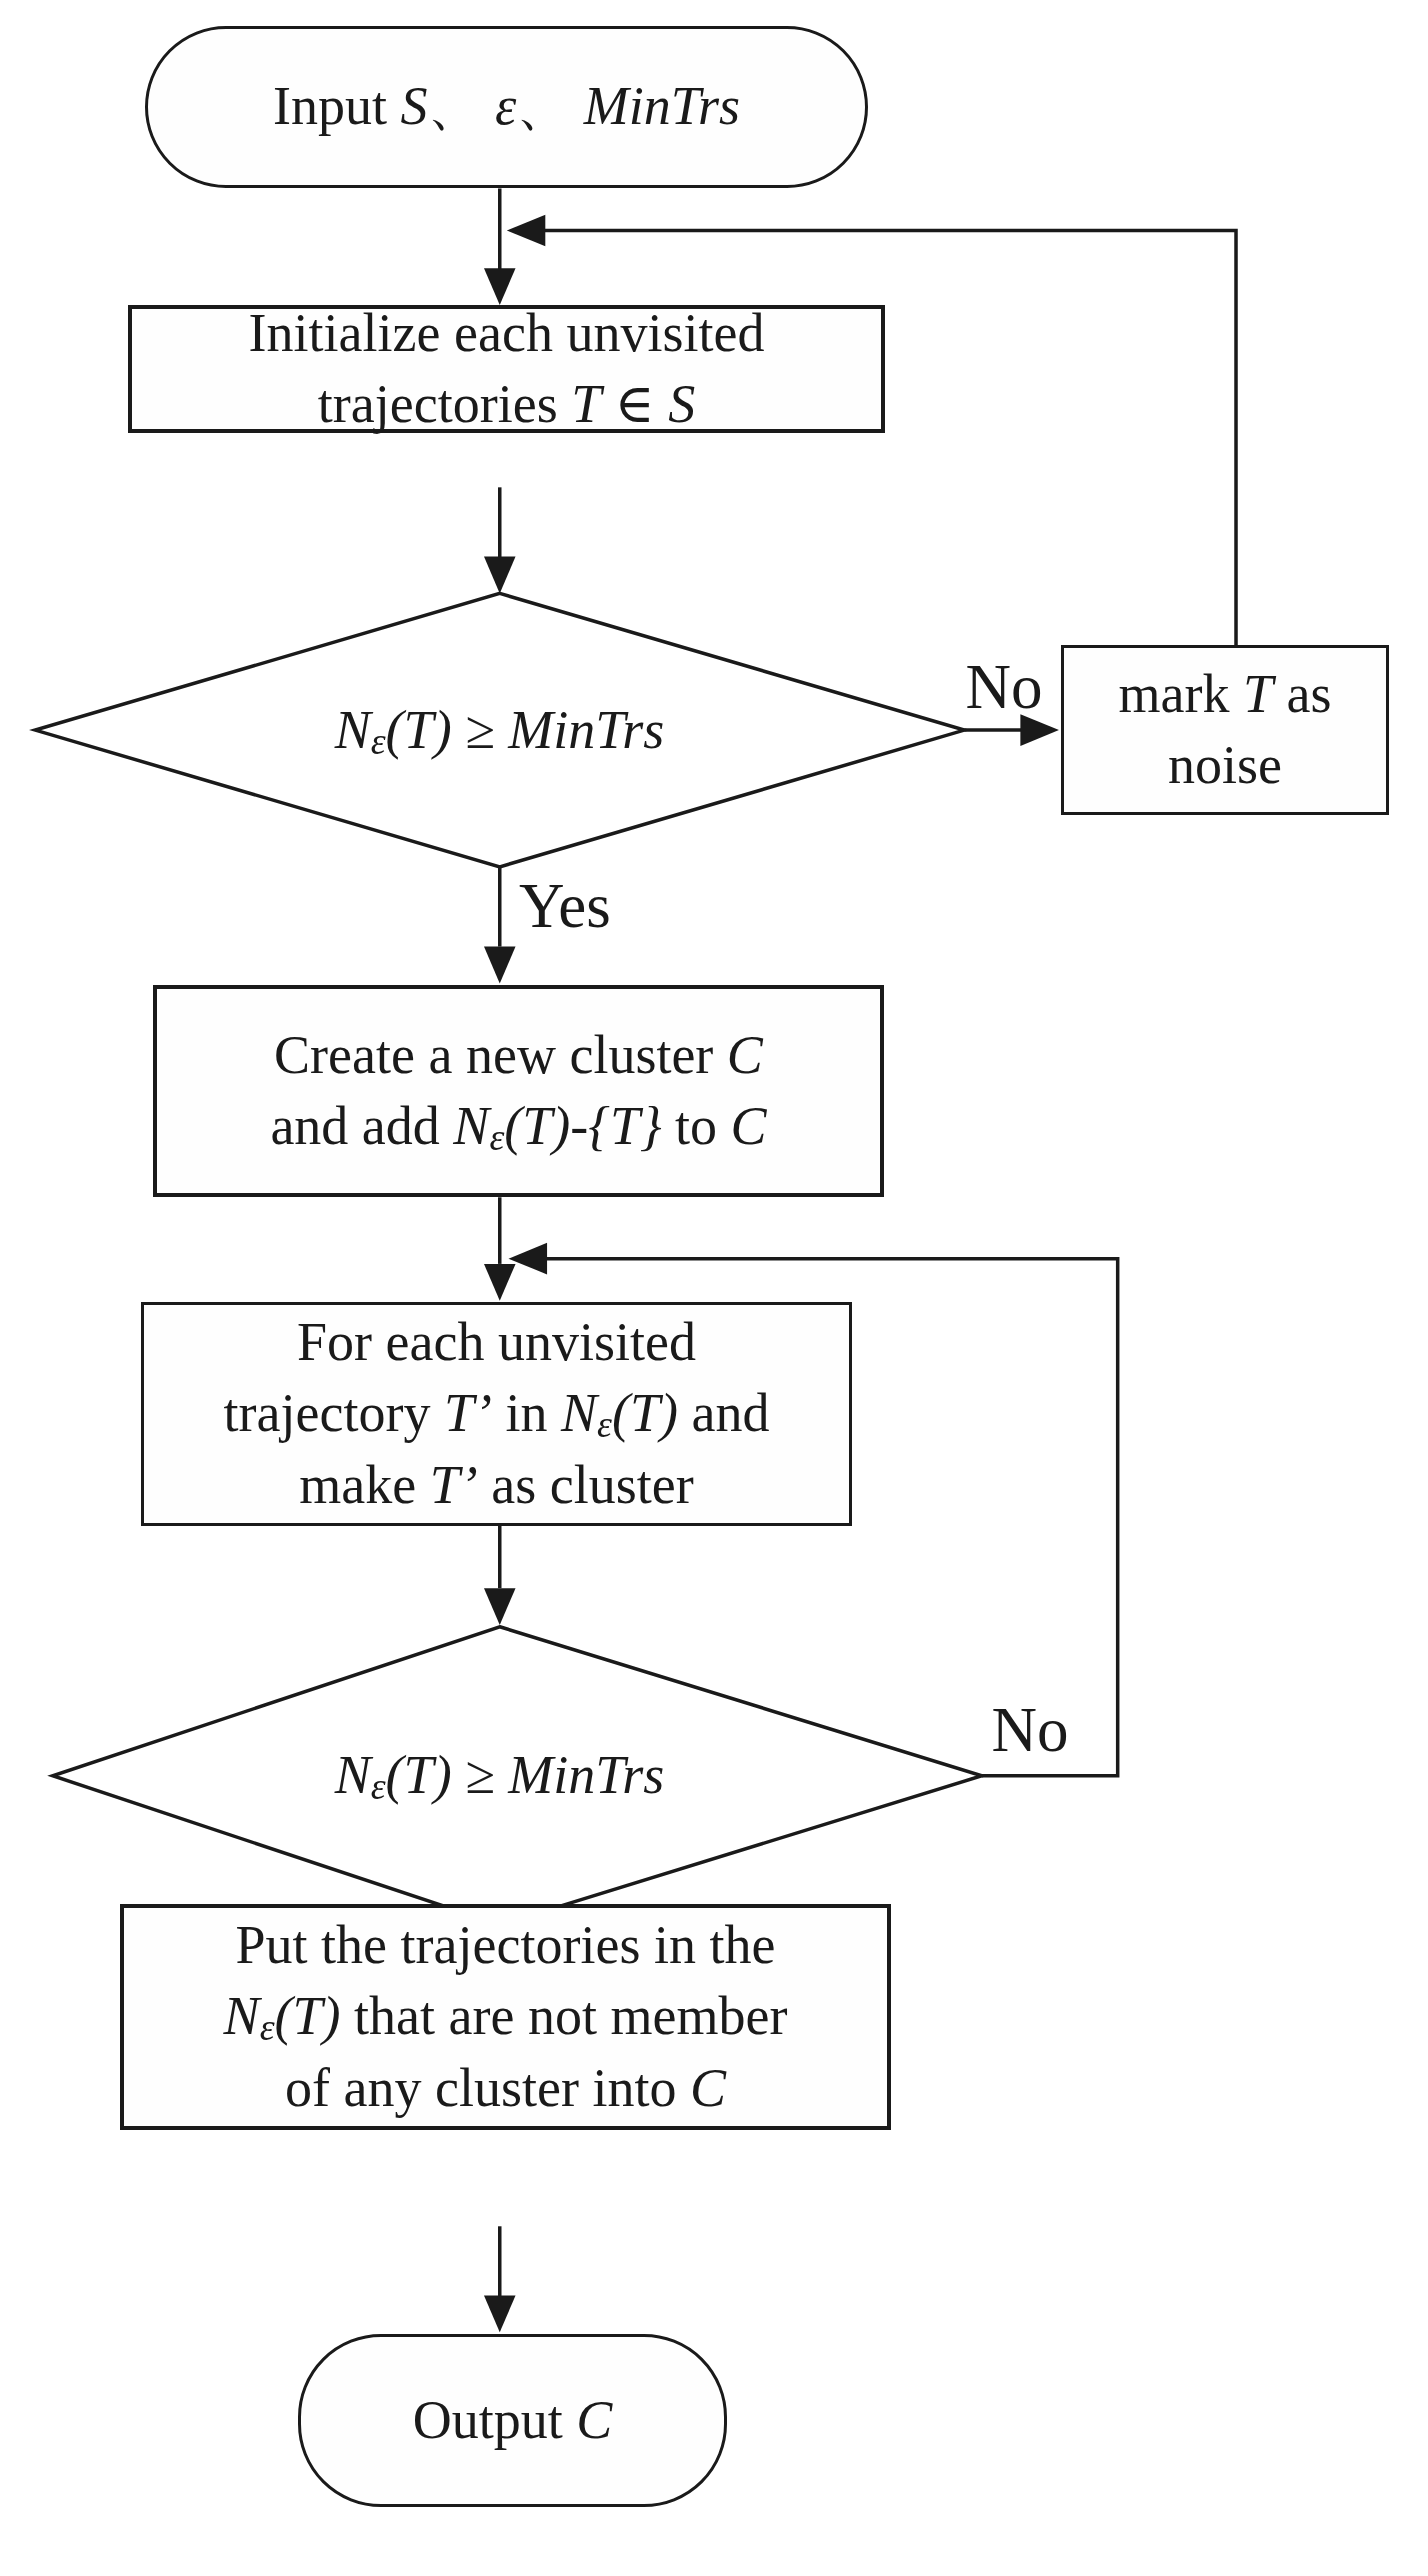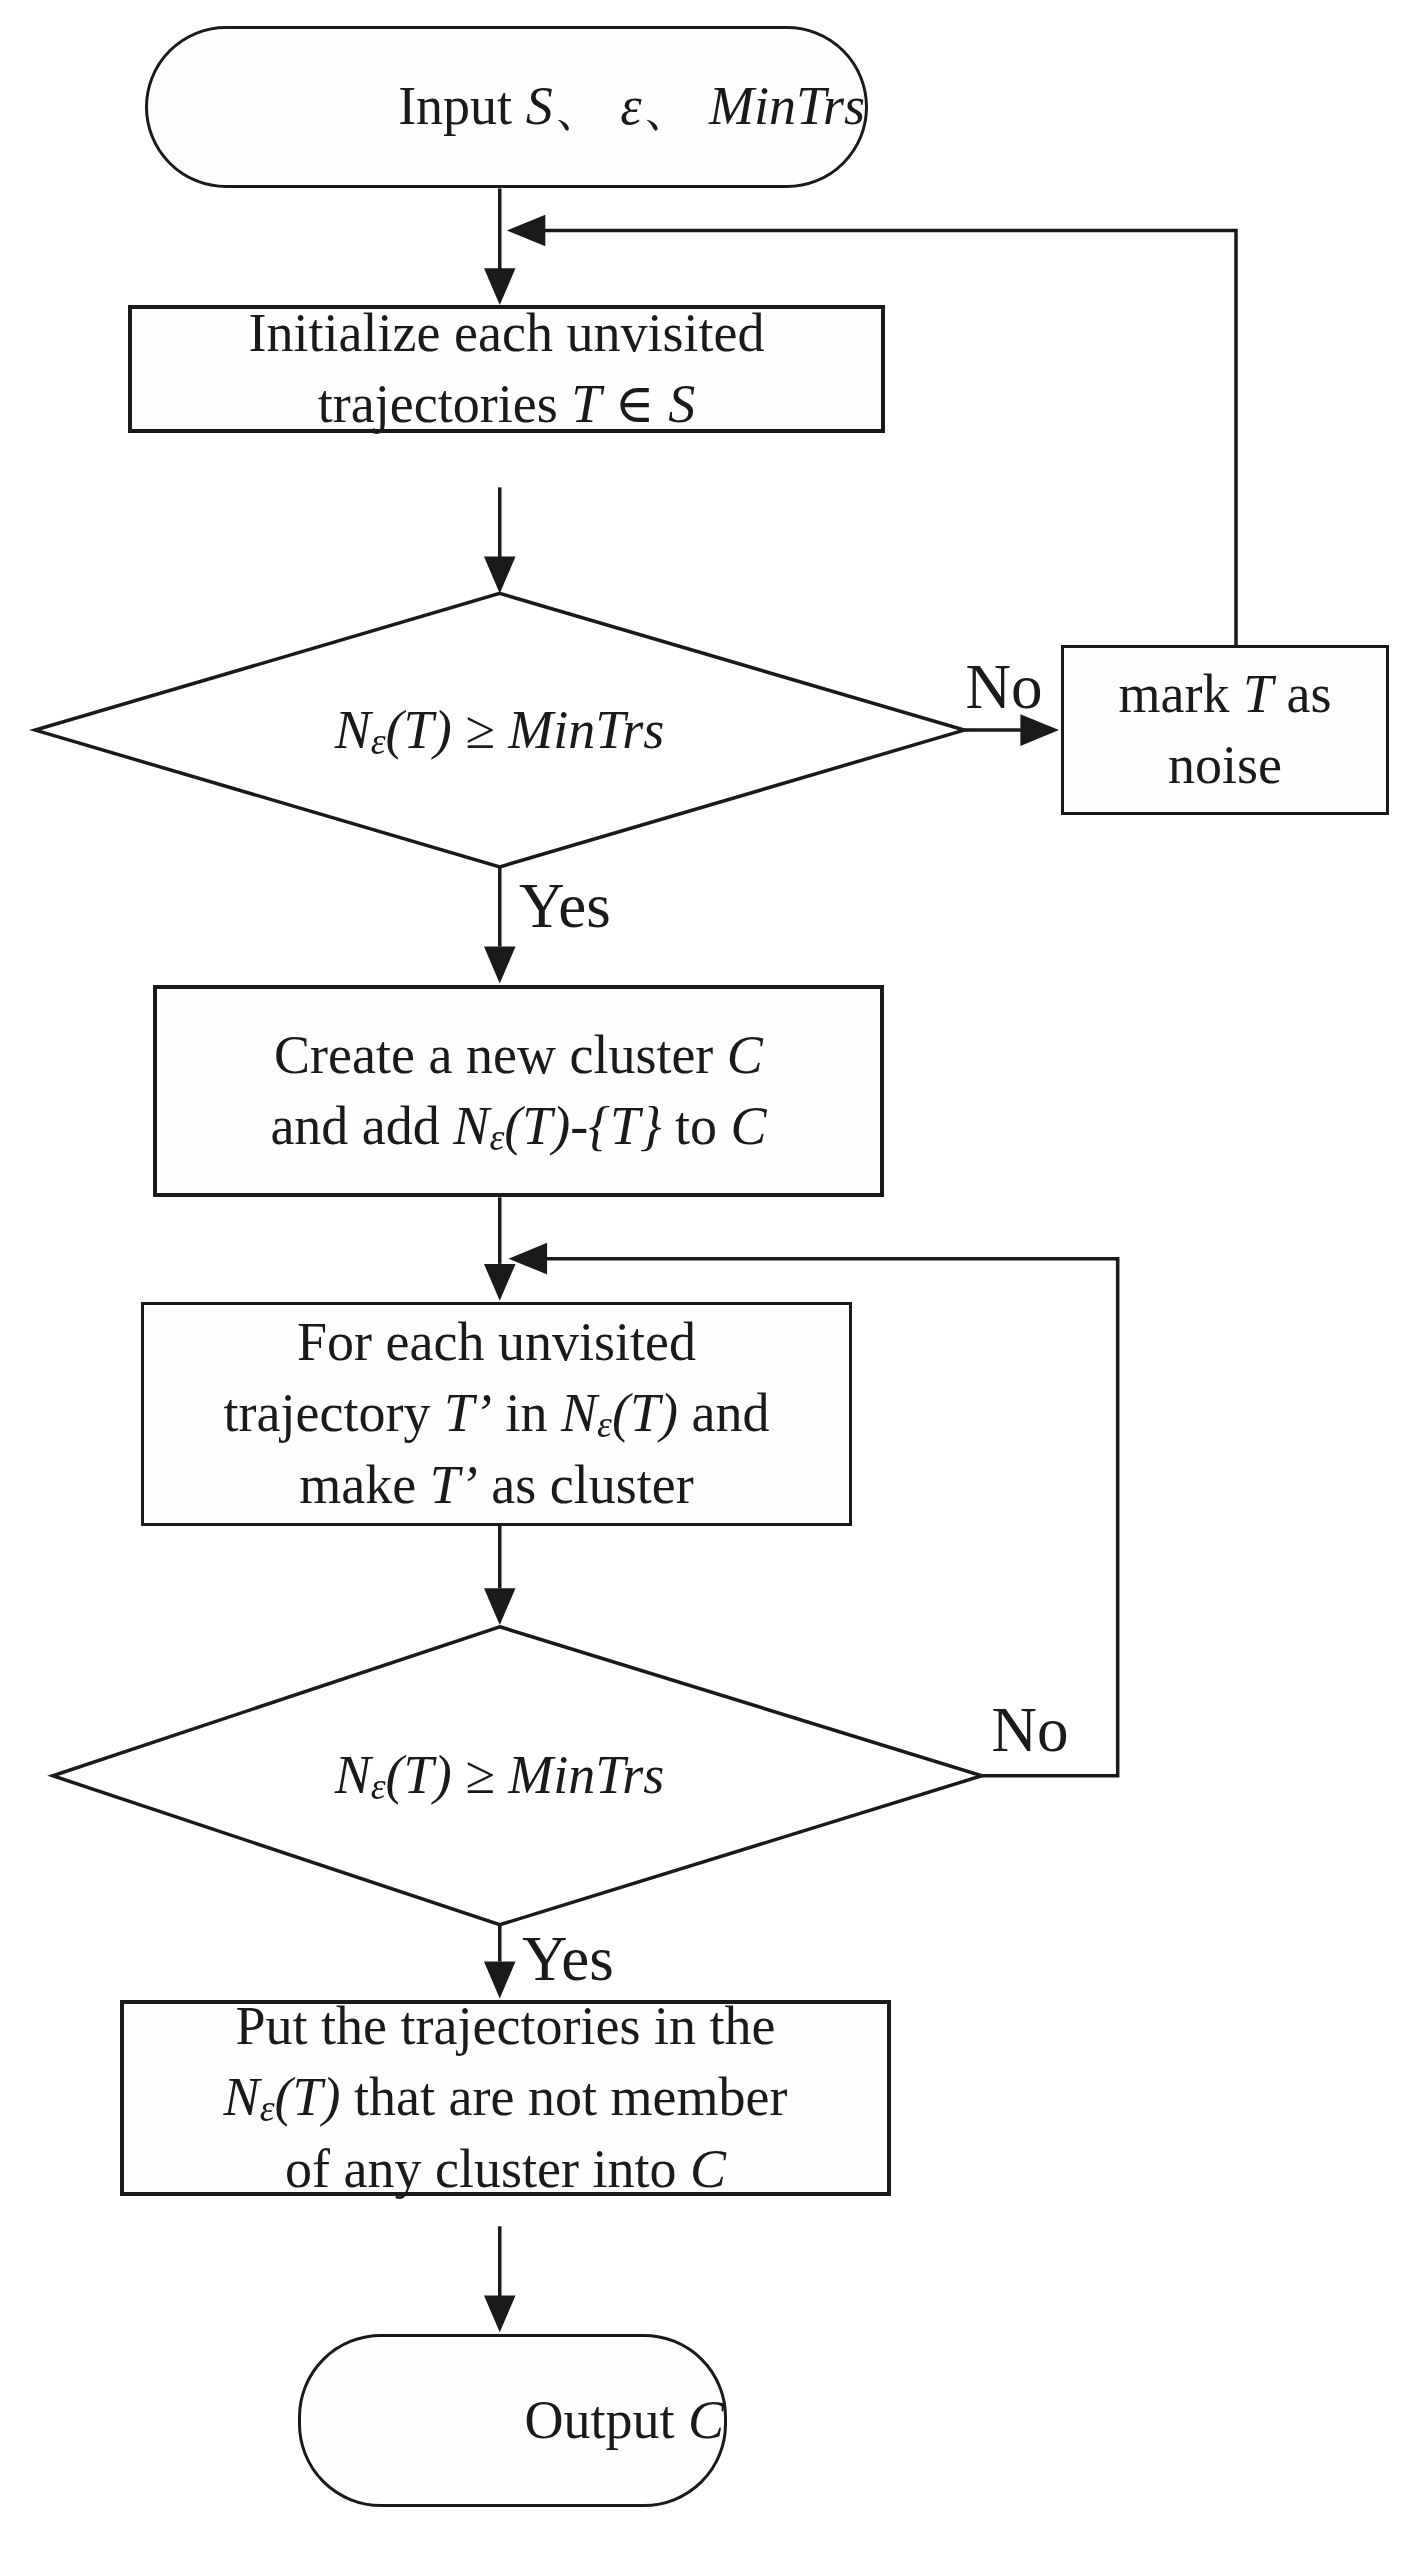--- a/index.html
+++ b/index.html
@@ -14,21 +14,21 @@
   #connectors{position:absolute;left:0;top:0;width:1429px;height:2576px;}
   .node{
     position:absolute;
     box-sizing:border-box;
     background:#fefefe;
     border:3.5px solid #1a1a1a;
     display:flex;align-items:center;justify-content:center;
     text-align:center;
   }
   .process{border-width:4.4px;}
-  .terminator{border-radius:83px;justify-content:flex-end;}
+  .terminator{border-radius:83px;}
   .txt{
     font-size:54px;line-height:1.32;
     white-space:nowrap;
   }
   .dtext{
     position:absolute;
     display:flex;align-items:center;justify-content:center;
     text-align:center;background:transparent;
   }
   .dtext .txt{font-style:italic;}
@@ -133,21 +133,21 @@
   <div class="dtext" style="left:149px;top:1714px;width:701px;height:123px">
     <div class="txt">
         <div><span class="it">N</span><span class="it sub">ε</span><span class="it">(</span><span class="it">T</span><span class="it">)</span><span> ≥ </span><span class="it">MinTrs</span></div>
       </div>
   </div>
 
   <div class="edge-label" style="left:973px;top:1699px;width:114px">No</div>
 
   <div class="edge-label" style="left:522px;top:1928px;width:140px;text-align:left">Yes</div>
 
-  <div class="node process" style="left:120px;top:2000px;width:771px;height:196px">
+  <div class="node process" style="left:120px;top:1904px;width:771px;height:226px">
     <div class="txt">
         <div><span>Put the trajectories in the</span></div>
         <div><span class="it">N</span><span class="it sub">ε</span><span class="it">(</span><span class="it">T</span><span class="it">)</span><span> that are not member</span></div>
         <div><span>of any cluster into </span><span class="it">C</span></div>
       </div>
   </div>
 
   <div class="node terminator" style="left:298px;top:2334px;width:429px;height:173px">
     <div class="txt">
         <div><span>Output </span><span class="it">C</span></div>

